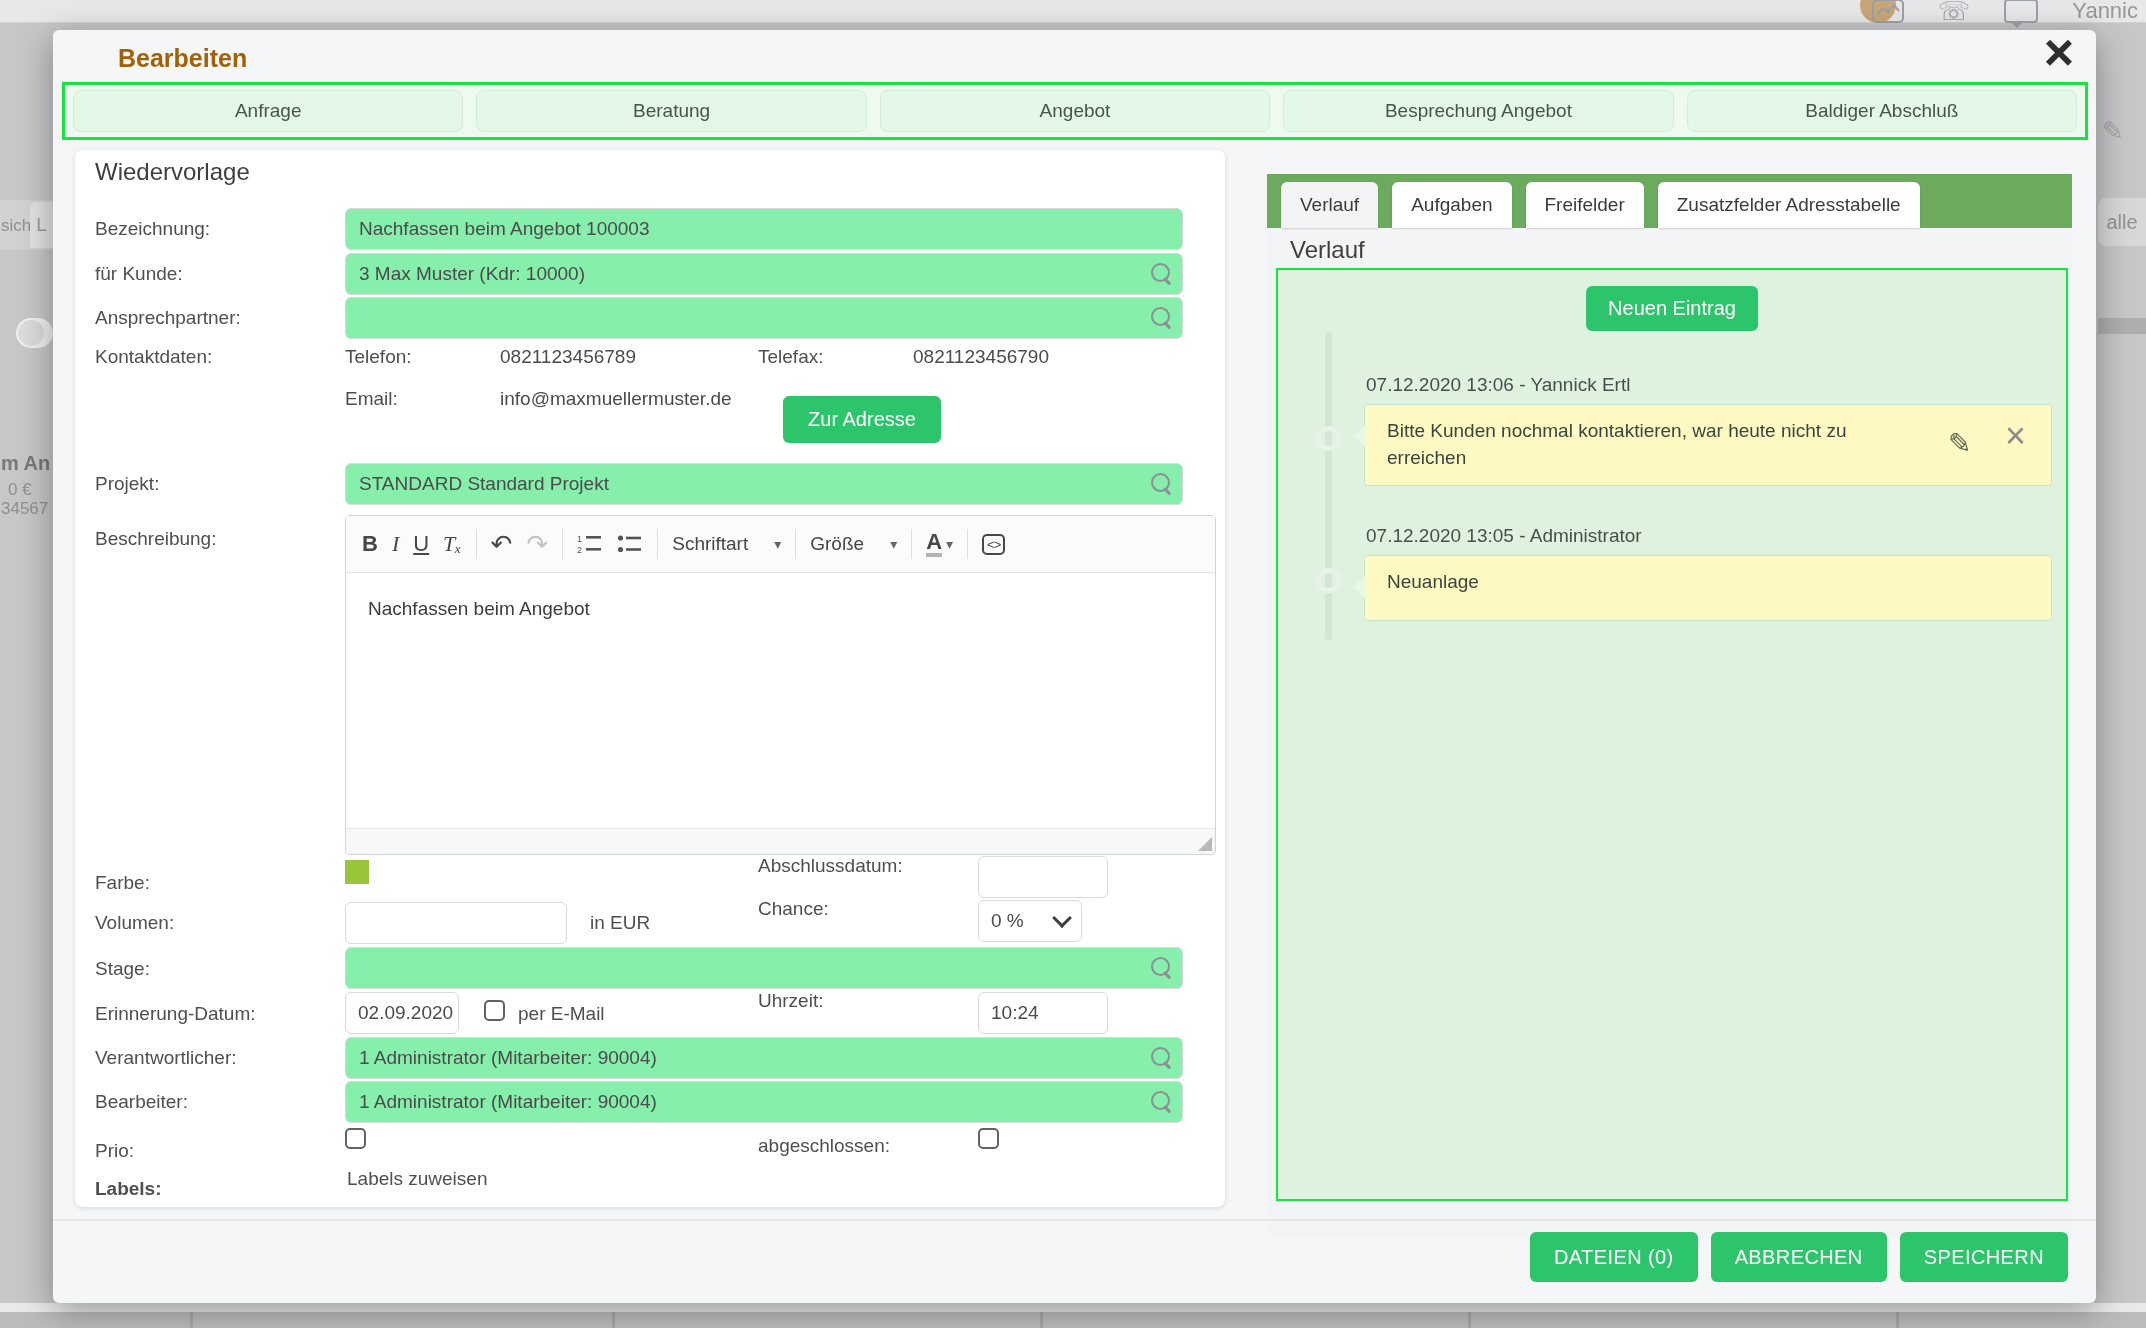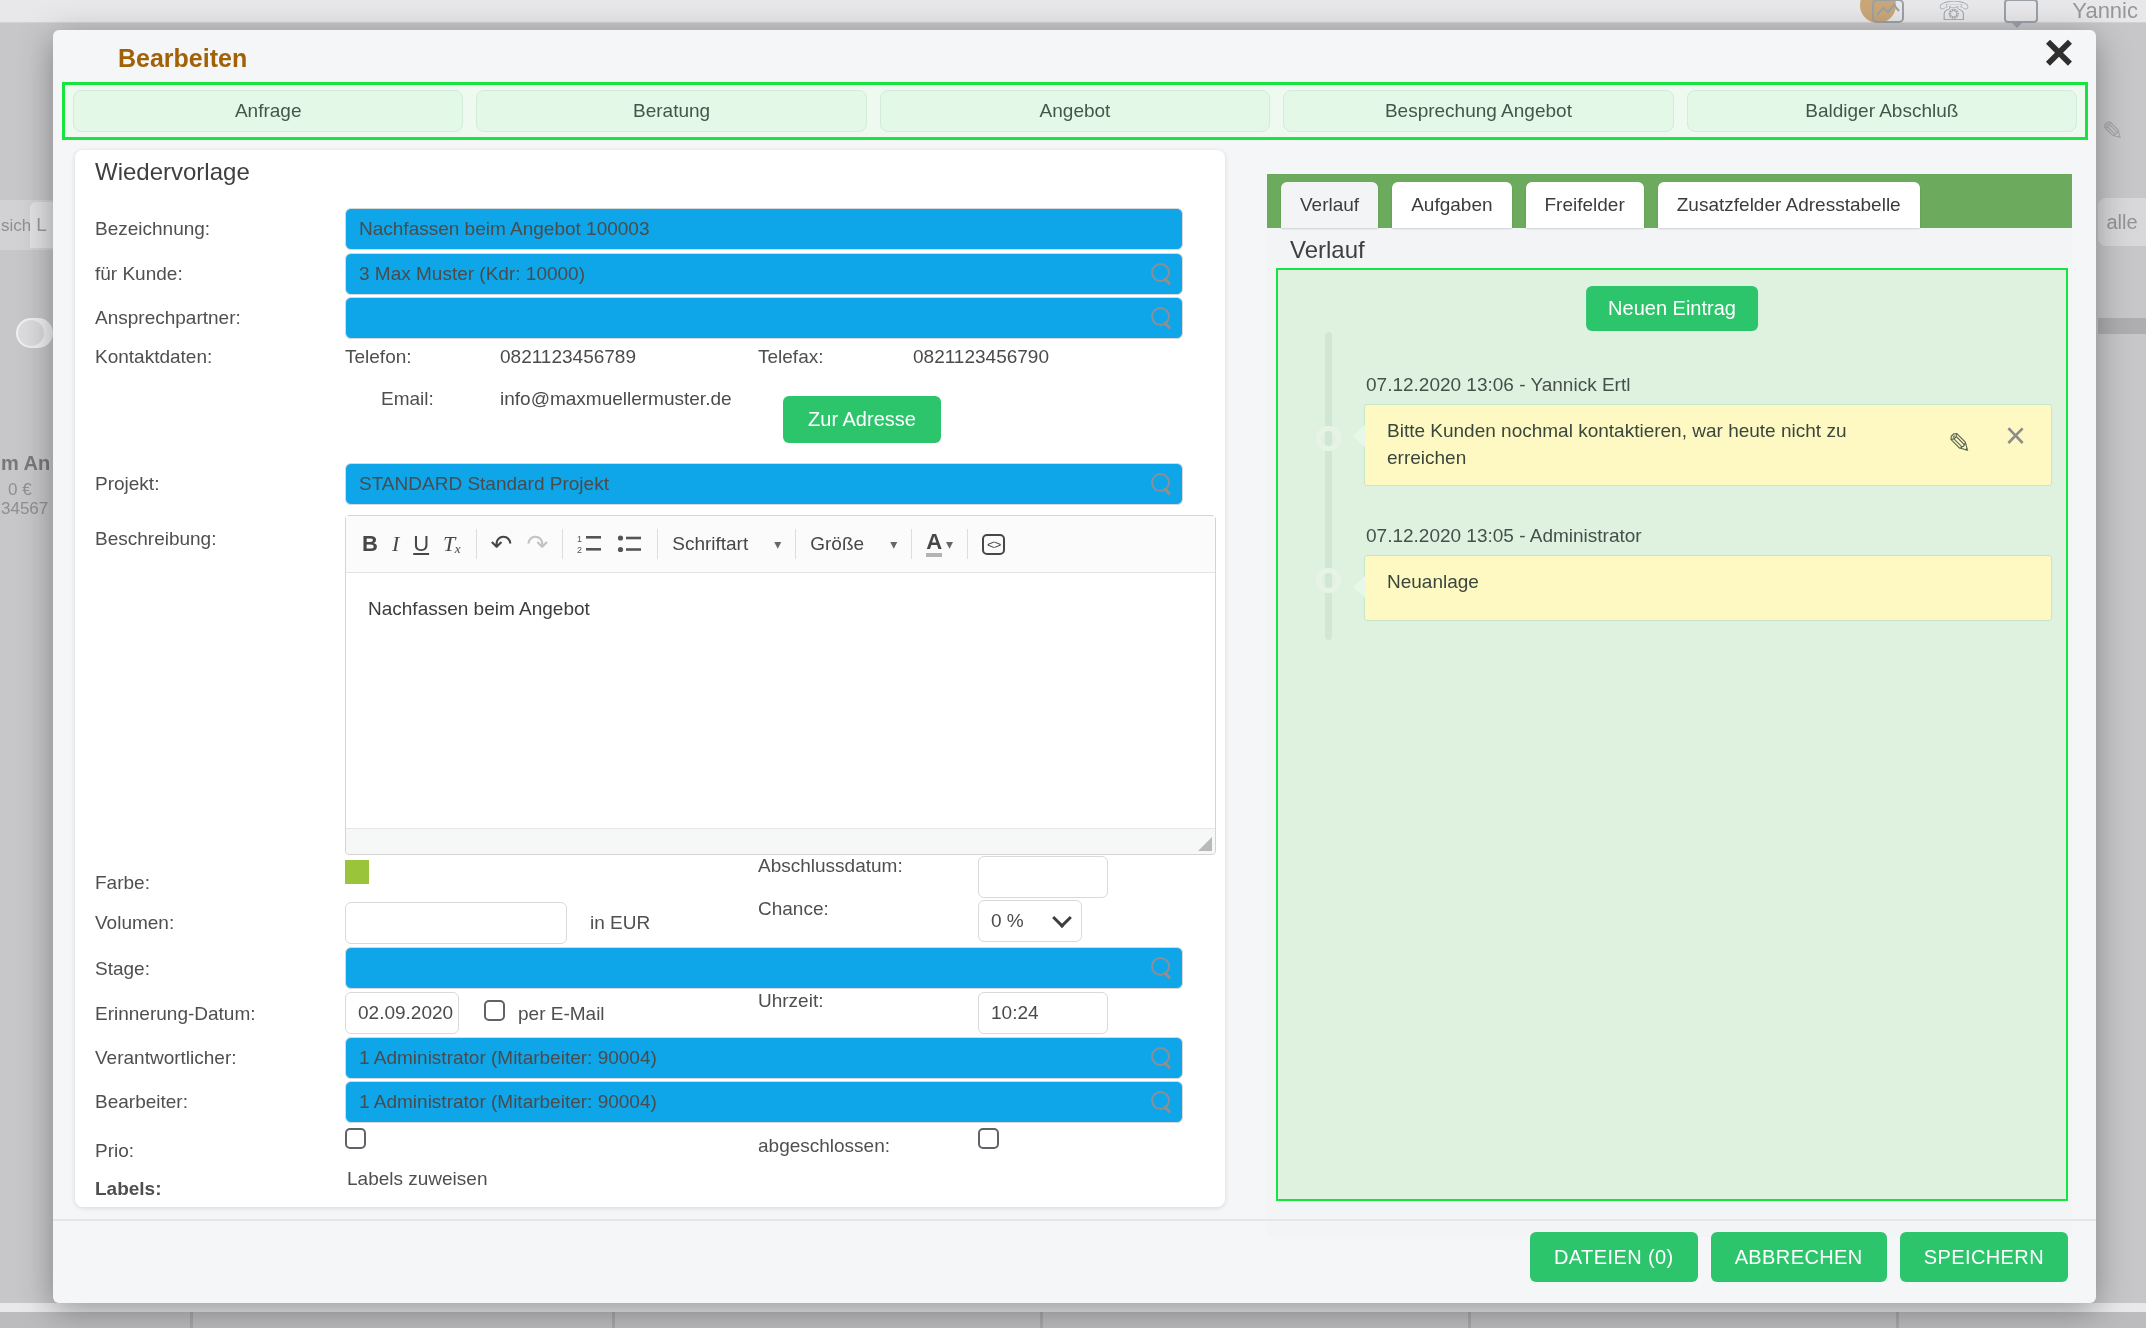--- a/index.html
+++ b/index.html
@@ -33,21 +33,21 @@
   .dlg-close{position:absolute;right:22px;top:-4px;font-size:52px;font-weight:bold;color:#2f2f2f;line-height:1;cursor:pointer;}
 
   .stage-row{position:absolute;left:9px;top:52px;width:2004px;height:52px;border:3px solid #17e43f;background:#eefaf0;display:flex;align-items:center;gap:13px;padding:0 8px;}
   .stage-chip{flex:1;height:40px;background:#e4f8e8;border:1px solid #d2ecd9;border-radius:8px;display:flex;align-items:center;justify-content:center;font-size:19px;color:#44564a;cursor:pointer;}
 
   .card{position:absolute;left:22px;top:120px;width:1150px;height:1057px;background:#ffffff;border-radius:8px;box-shadow:0 1px 5px rgba(0,0,0,.13);}
   .card .h1{position:absolute;left:20px;top:8px;font-size:24px;color:#3f3f3f;}
   .lbl{position:absolute;left:20px;font-size:19px;color:#4f4f4f;white-space:nowrap;}
   .lbl2{position:absolute;font-size:19px;color:#4f4f4f;white-space:nowrap;}
   .val{position:absolute;font-size:19px;color:#4b4b4b;white-space:nowrap;}
-  .inp{position:absolute;left:270px;width:838px;height:42px;background:#0ea5e9;border:1px solid #d9d9d9;border-radius:6px;box-sizing:border-box;display:flex;align-items:center;padding:0 44px 0 13px;font-size:19px;color:#4b4b4b;}
+  .inp{position:absolute;left:270px;width:838px;height:42px;background:#86efac;border:1px solid #d9d9d9;border-radius:6px;box-sizing:border-box;display:flex;align-items:center;padding:0 44px 0 13px;font-size:19px;color:#4b4b4b;}
   .inp-sm{position:absolute;background:#fff;border:1px solid #d9d9d9;border-radius:6px;box-sizing:border-box;display:flex;align-items:center;padding:0 12px;font-size:19px;color:#4b4b4b;height:42px;}
   .mag{position:absolute;right:12px;top:50%;margin-top:-11px;width:15px;height:15px;border:2.5px solid #8a9096;border-radius:50%;}
   .mag::after{content:'';position:absolute;left:12px;top:12px;width:9px;height:3px;background:#8a9096;border-radius:2px;transform:rotate(45deg);transform-origin:0 0;}
   .btn-green{background:#2cc56c;color:#fff;border:none;border-radius:6px;display:flex;align-items:center;justify-content:center;cursor:pointer;}
   .cb{position:absolute;width:21px;height:21px;border:2px solid #5f6368;border-radius:5px;background:#fff;box-sizing:border-box;cursor:pointer;}
   .chev{display:inline-block;width:11px;height:11px;border-right:3px solid #3f3f3f;border-bottom:3px solid #3f3f3f;transform:rotate(45deg);margin-top:-6px;}
   .swatch{position:absolute;left:270px;top:710px;width:24px;height:24px;background:#9ac43a;cursor:pointer;}
 
   
   .editor{position:absolute;left:270px;top:365px;width:871px;height:340px;border:1px solid #d4d4d4;border-radius:4px;background:#fff;box-sizing:border-box;}
@@ -153,21 +153,21 @@
       <div class="inp" style="top:147px;">
           <span class="mag"></span>
         </div>
 
       <div class="lbl" style="top:196px;">Kontaktdaten:</div>
       <div class="lbl2" style="left:270px;top:196px;">Telefon:</div>
       <div class="val" style="left:425px;top:196px;">0821123456789</div>
       <div class="lbl2" style="left:683px;top:196px;">Telefax:</div>
       <div class="val" style="left:838px;top:196px;">0821123456790</div>
 
-      <div class="lbl2" style="left:270px;top:238px;margin-left:36px;">Email:</div>
+      <div class="lbl2" style="left:270px;top:238px;">Email:</div>
       <div class="val" style="left:425px;top:238px;">info@maxmuellermuster.de</div>
       <div class="btn-green" style="position:absolute;left:708px;top:246px;width:158px;height:47px;font-size:20px;">Zur Adresse</div>
 
       <div class="lbl" style="top:323px;">Projekt:</div>
       <div class="inp" style="top:313px;">
           <span>STANDARD Standard Projekt</span>
           <span class="mag"></span>
         </div>
 
       <div class="lbl" style="top:378px;">Beschreibung:</div>

